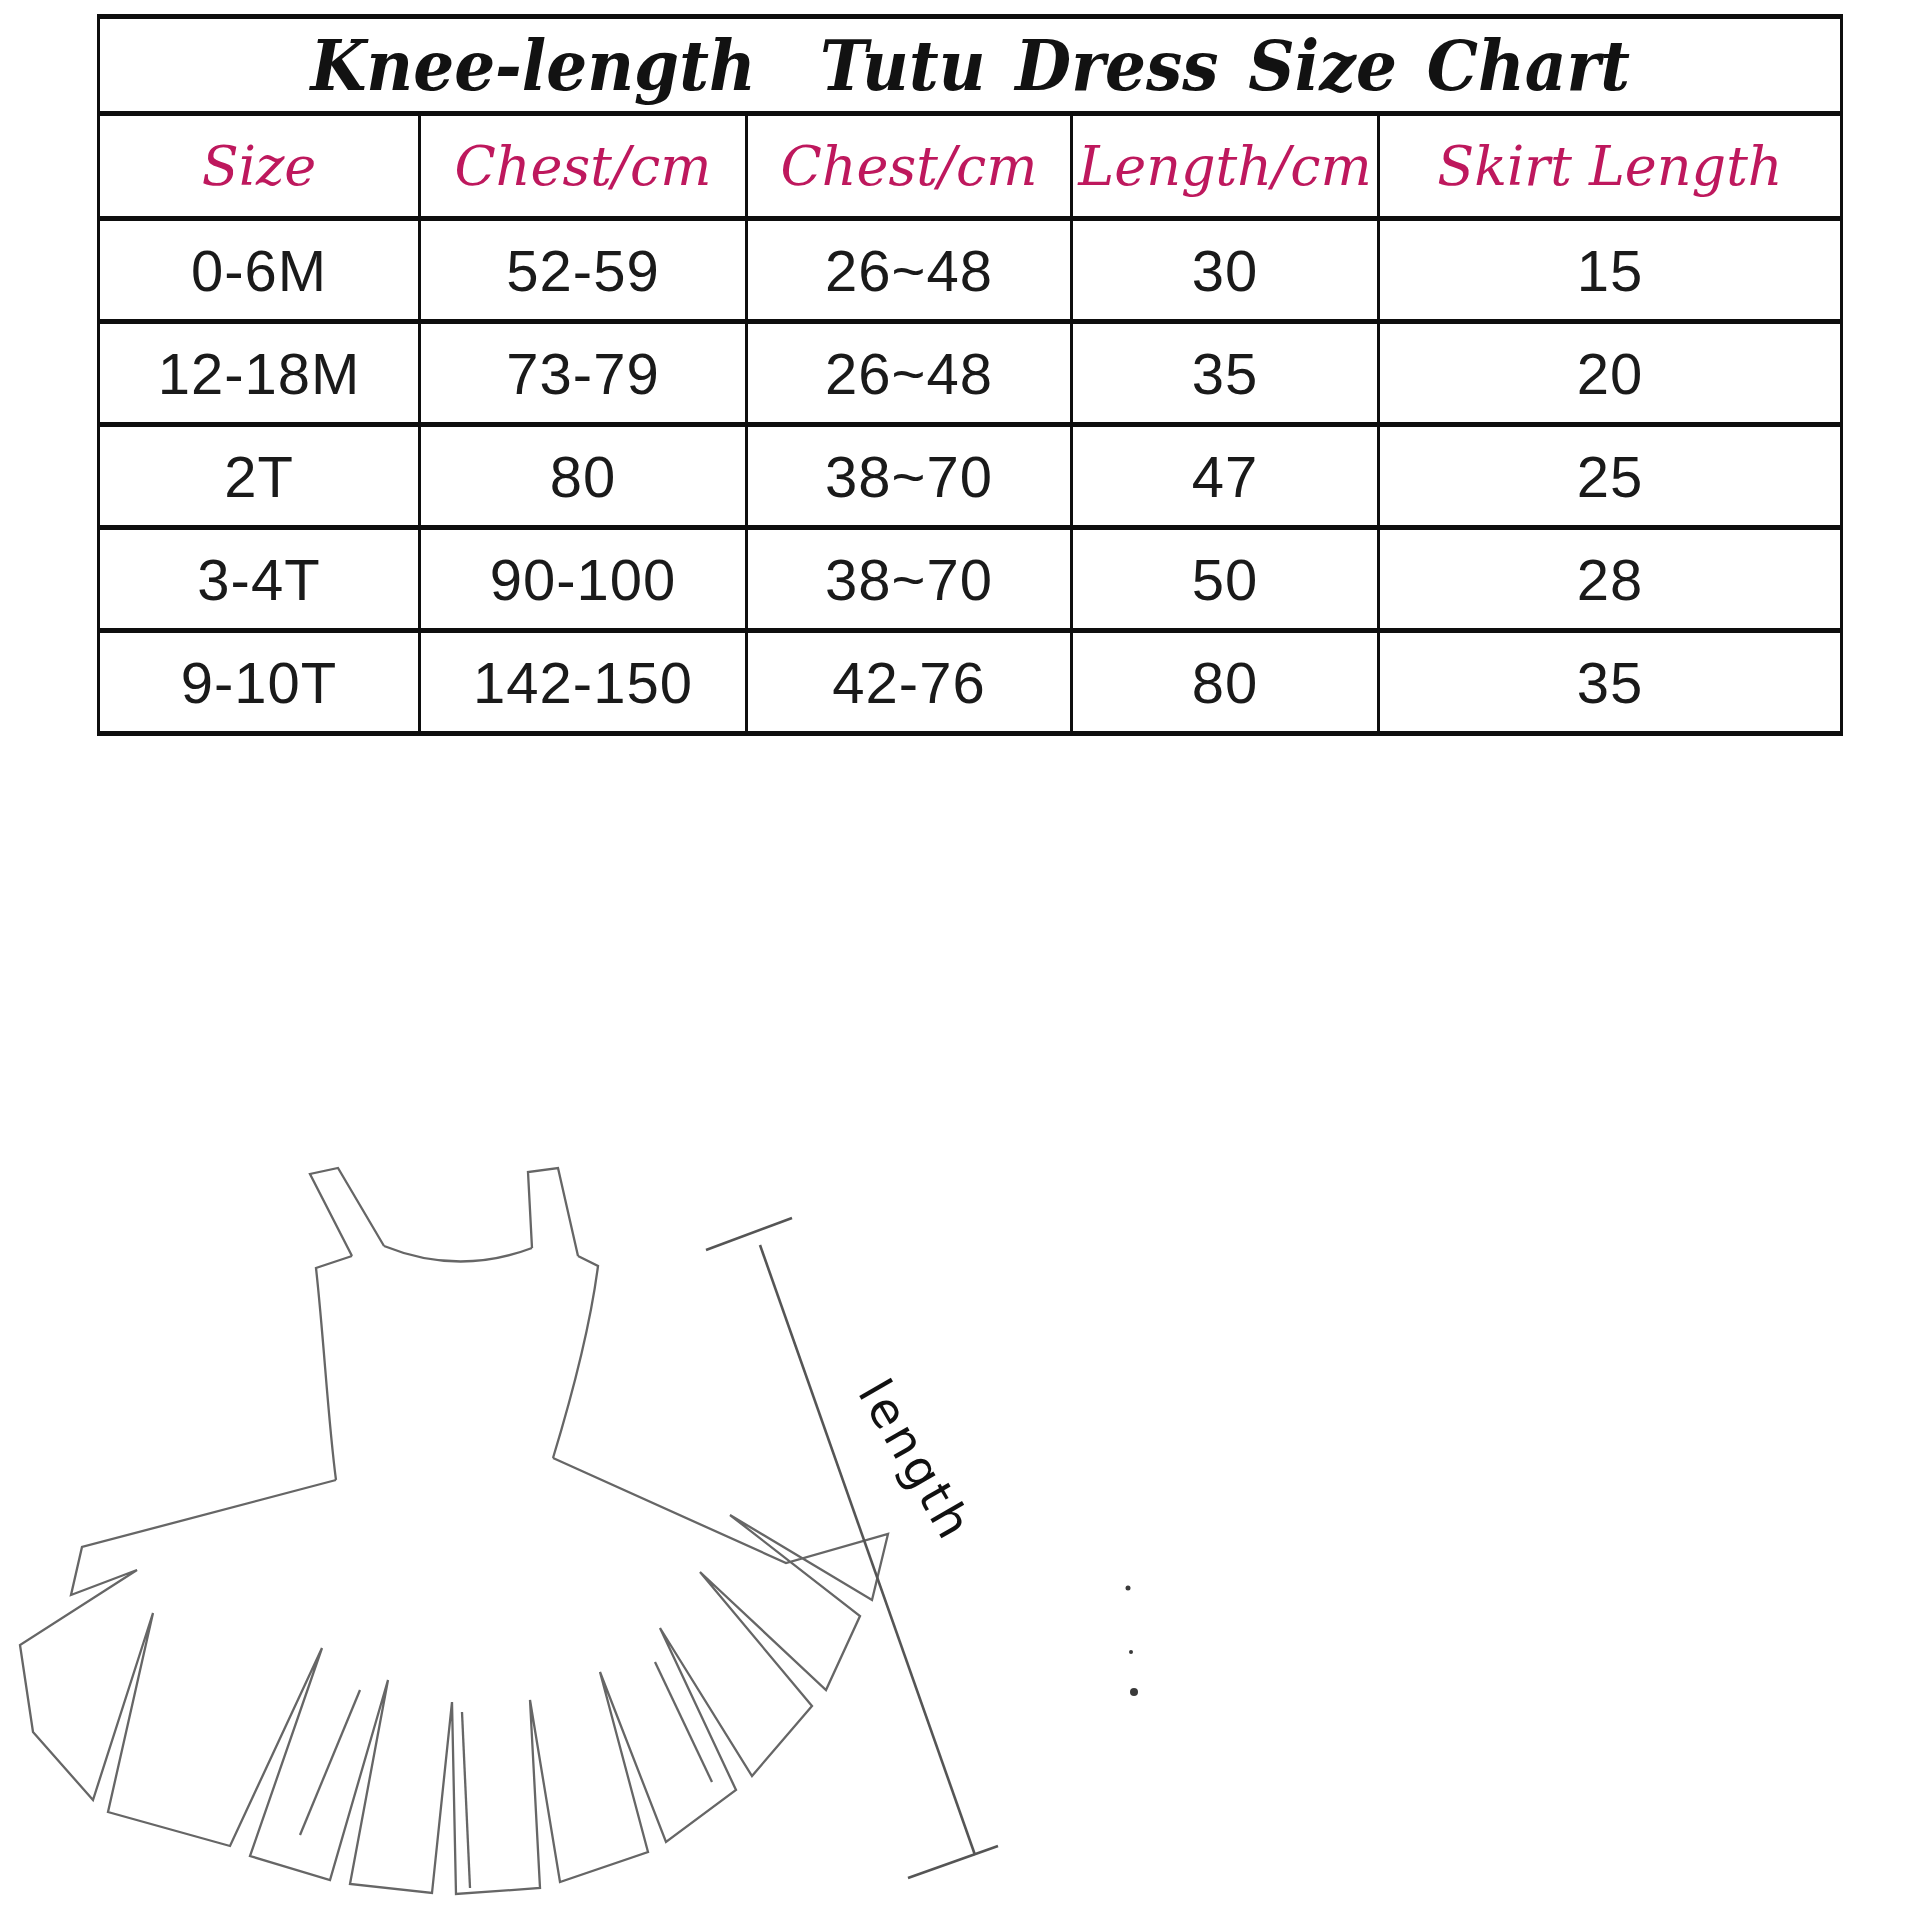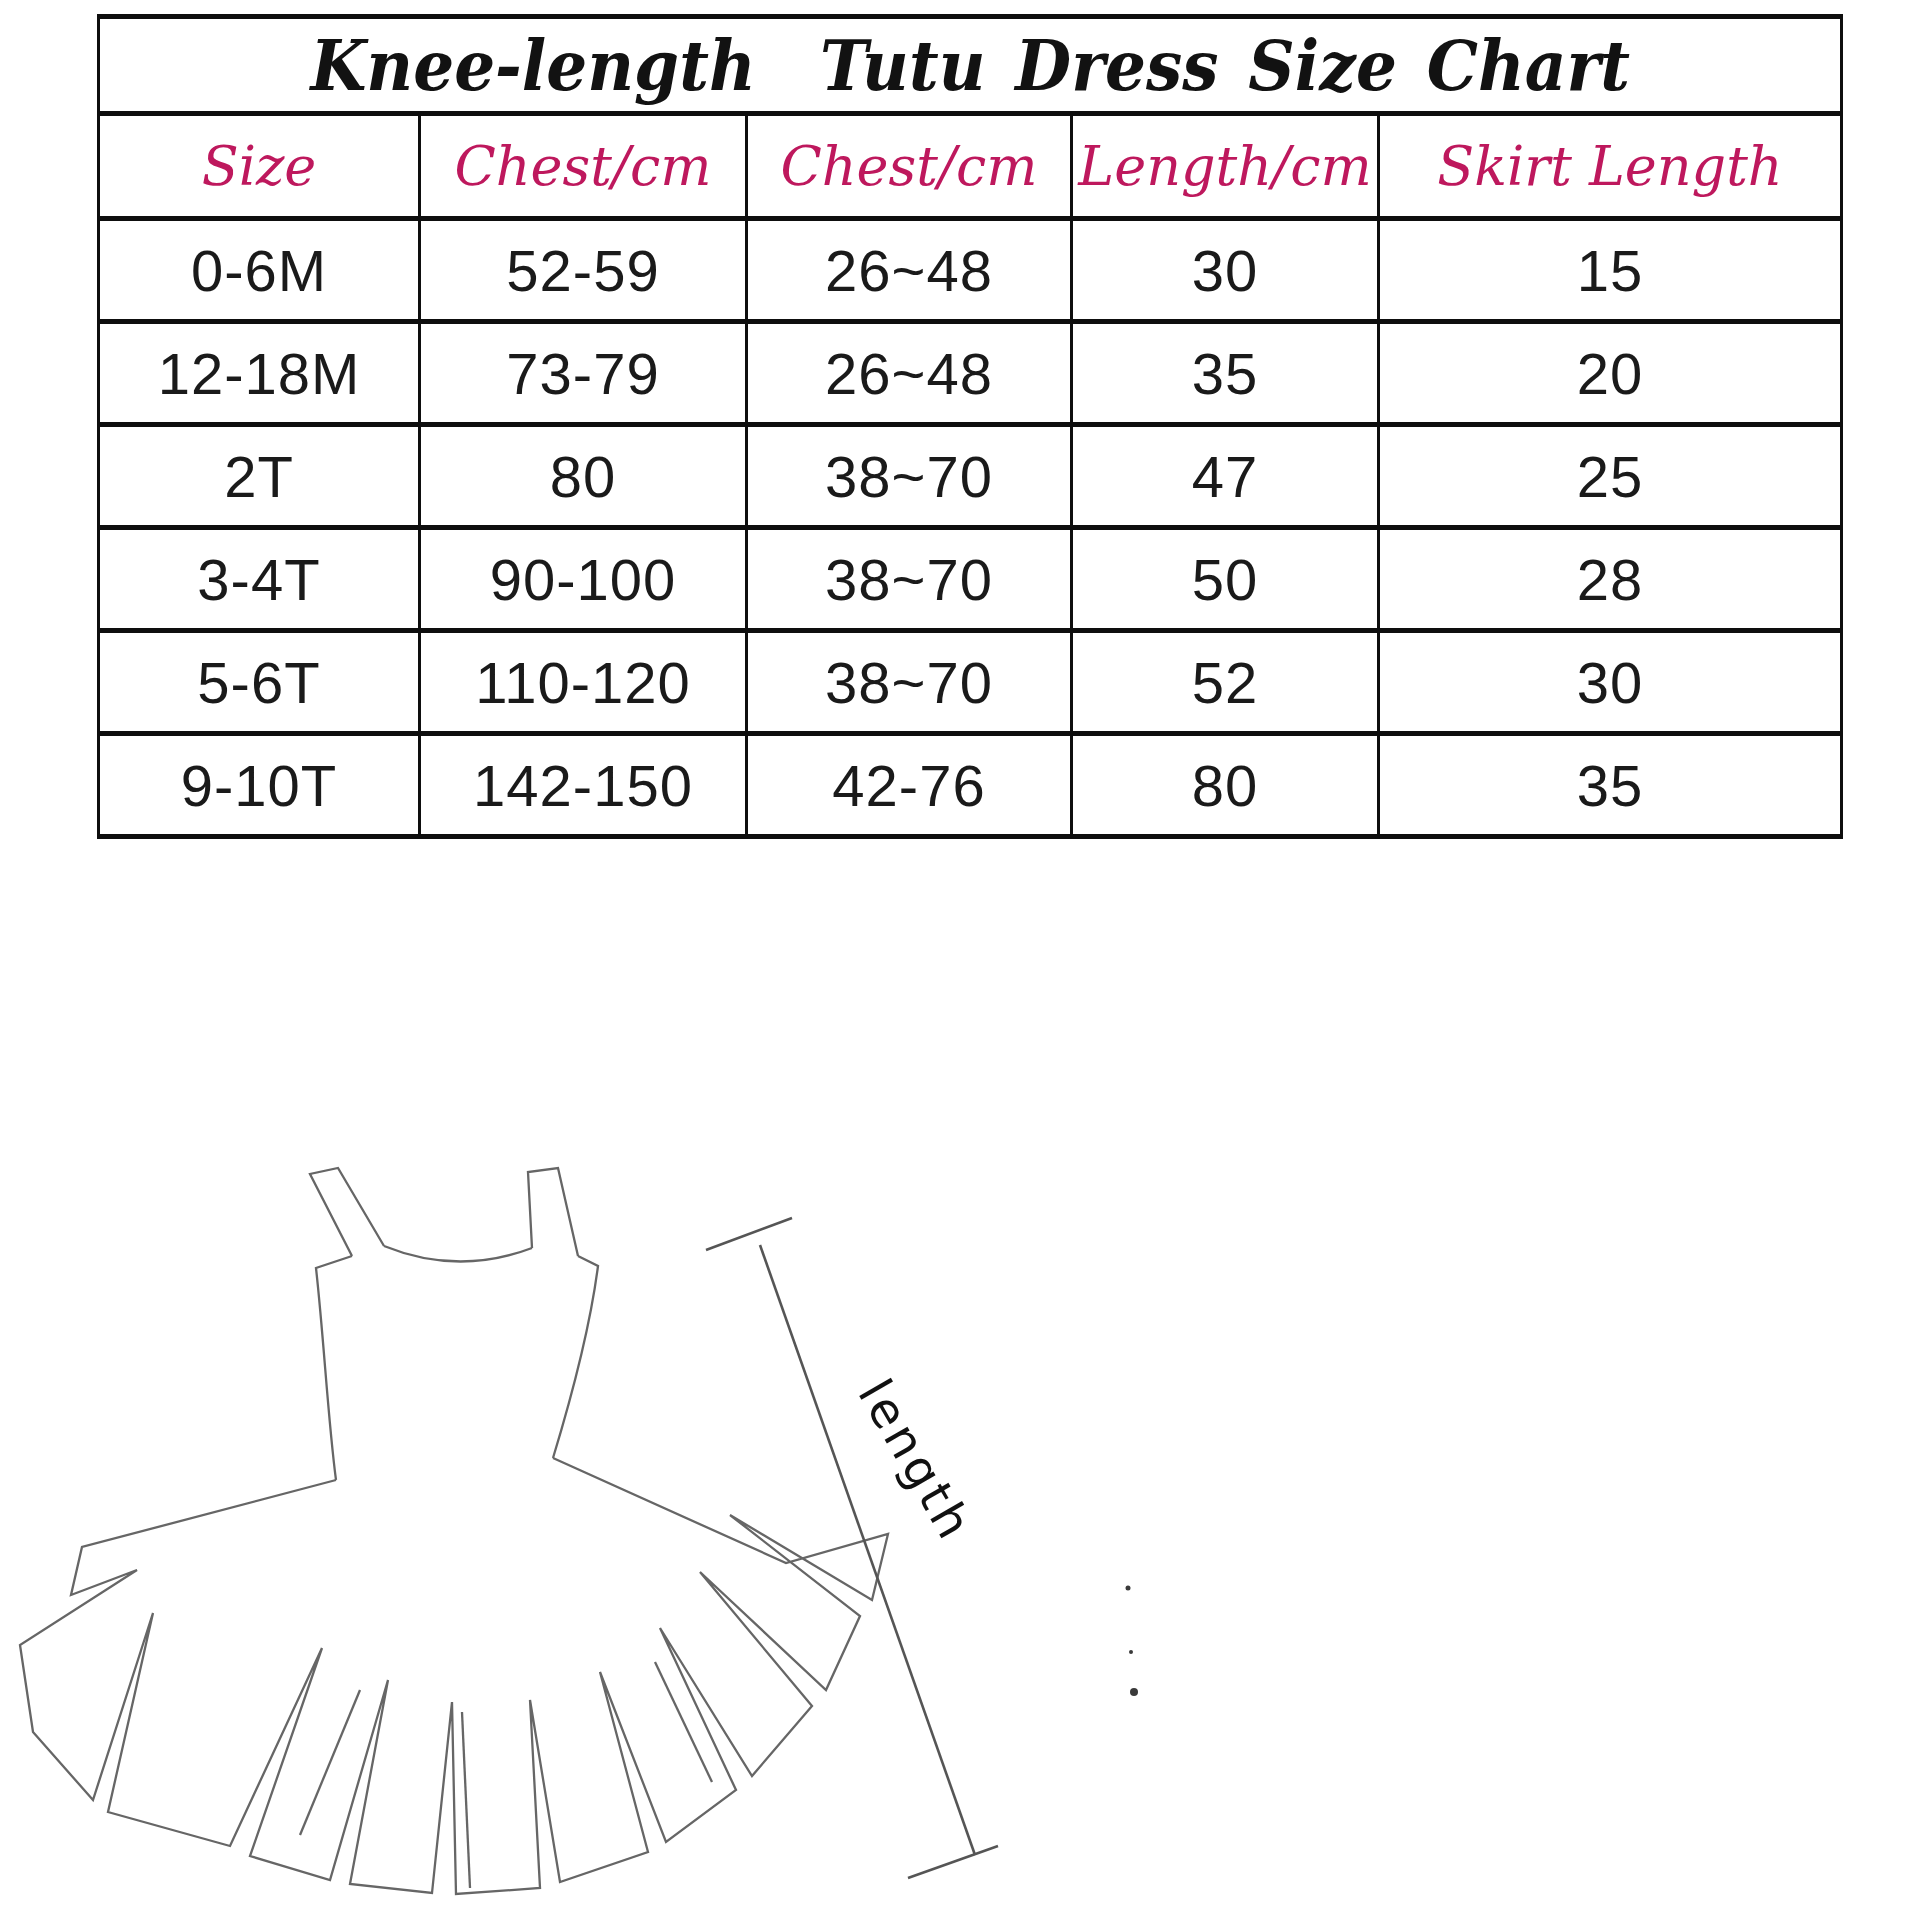--- a/index.html
+++ b/index.html
@@ -74,27 +74,20 @@
           <td>25</td>
         </tr>
         <tr>
           <td>3-4T</td>
           <td>90-100</td>
           <td>38~70</td>
           <td>50</td>
           <td>28</td>
         </tr>
         <tr>
-          <td>5-6T</td>
-          <td>110-120</td>
-          <td>38~70</td>
-          <td>52</td>
-          <td>30</td>
-        </tr>
-        <tr>
           <td>9-10T</td>
           <td>142-150</td>
           <td>42-76</td>
           <td>80</td>
           <td>35</td>
         </tr>
       </tbody>
   </table>
 
   <svg class="dress-svg" viewBox="0 1150 1220 770" xmlns="http://www.w3.org/2000/svg">

